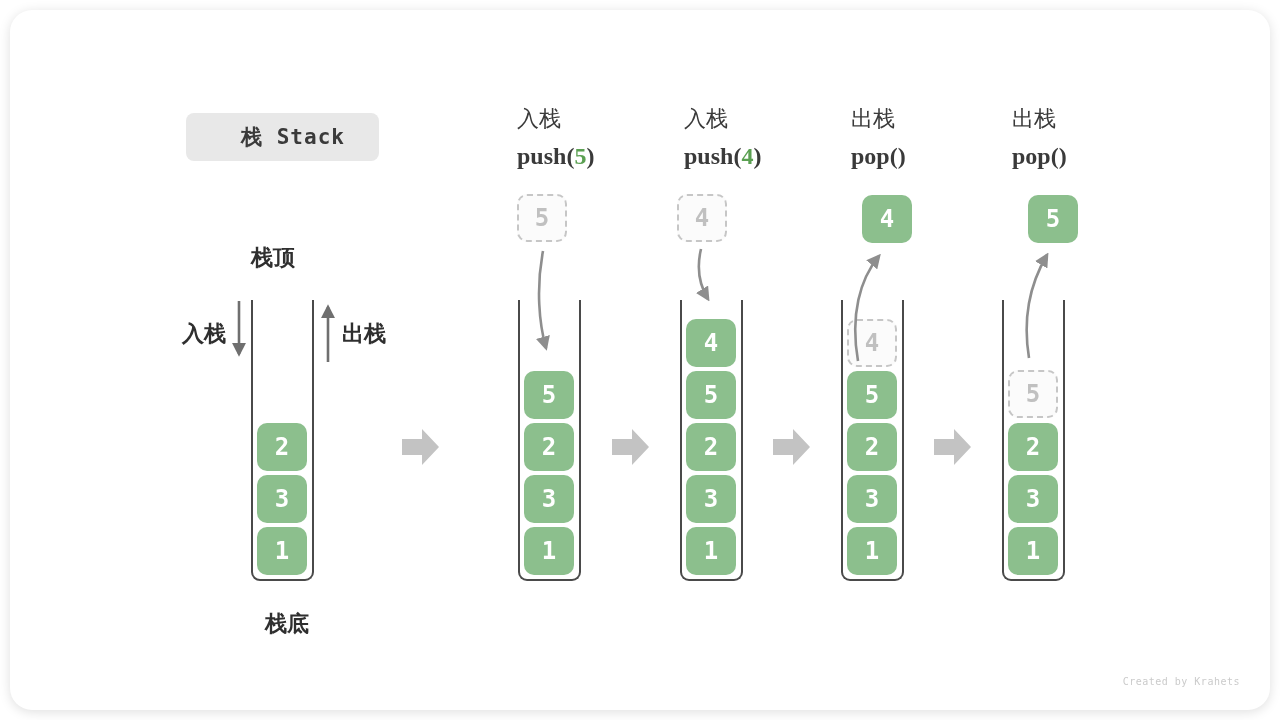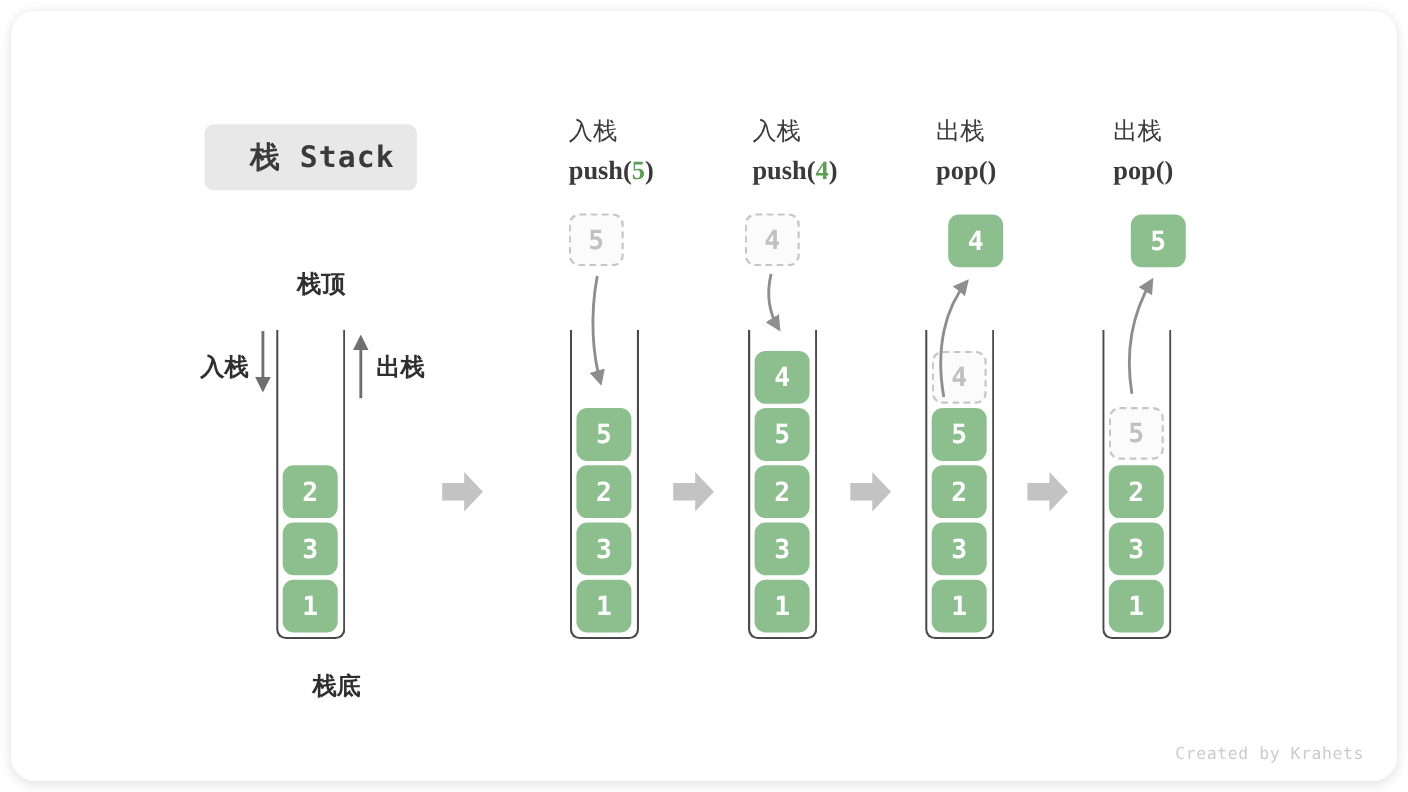--- a/index.html
+++ b/index.html
@@ -14,44 +14,44 @@
     --title-bg:#E8E8E8;
     --text-dark:#3A3A3A;
     --watermark:#CBCBCB;
   }
   *{margin:0;padding:0;box-sizing:border-box;}
   html,body{width:1280px;height:720px;background:#ffffff;overflow:hidden;
     font-family:"Liberation Sans",sans-serif;}
   #stage{position:relative;width:1280px;height:720px;}
   .card{position:absolute;left:10px;top:10px;right:10px;bottom:10px;
     background:#ffffff;border-radius:22px;box-shadow:0 2px 12px rgba(0,0,0,.13);}
-  .title-badge{position:absolute;left:186px;top:113px;width:193px;height:60px;
+  .title-badge{position:absolute;left:186px;top:113px;width:193px;height:48px;
     background:var(--title-bg);border-radius:8px;display:flex;align-items:center;justify-content:center;
-    font-family:"DejaVu Sans Mono","Liberation Sans",sans-serif;font-size:27px;font-weight:600;
+    font-family:"DejaVu Sans Mono","Liberation Sans",sans-serif;font-size:21px;font-weight:600;
     color:var(--text-dark);letter-spacing:1px;padding-left:21px;}
   .op{position:absolute;top:106px;}
   .op .cn{font-size:22px;font-weight:500;color:var(--text-dark);line-height:26px;margin-bottom:10px;}
   .op .code{font-family:Liberation Serif, serif;font-size:24px;font-weight:600;
     color:var(--text-dark);line-height:28px;}
   .op .code .arg{color:var(--arg-green);}
   .well{position:absolute;top:300px;width:63px;height:281px;
     border-left:2px solid var(--wall);border-right:2px solid var(--wall);
     border-bottom:2px solid var(--wall);border-radius:0 0 9px 9px;}
   .blk{position:absolute;width:50px;height:48px;border-radius:10px;background:var(--block-green);
     color:#fff;display:flex;align-items:center;justify-content:center;
     font-family:"DejaVu Sans Mono",monospace;font-size:24px;font-weight:700;}
   .ghost{position:absolute;width:50px;height:48px;border:2px dashed var(--ghost-border);
     border-radius:10px;background:#FBFBFB;color:var(--ghost-text);
     display:flex;align-items:center;justify-content:center;
     font-family:"DejaVu Sans Mono",monospace;font-size:24px;font-weight:600;}
   .lbl{position:absolute;font-size:22px;font-weight:700;color:#2F2F2F;}
-  .lbl.center{width:63px;text-align:right;}
+  .lbl.center{width:63px;text-align:left;}
   svg.overlay{position:absolute;left:0;top:0;width:1280px;height:720px;pointer-events:none;}
   .watermark{position:absolute;right:40px;top:676px;
-    font-family:"DejaVu Sans Mono",monospace;font-size:15px;color:var(--watermark);letter-spacing:.5px;}
+    font-family:"DejaVu Sans Mono",monospace;font-size:10px;color:var(--watermark);letter-spacing:.5px;}
 </style>
 </head>
 <body>
 
 <div id="stage">
   <div class="card"></div>
 
   <div class="title-badge">
     <span>栈 Stack</span>
   </div>

